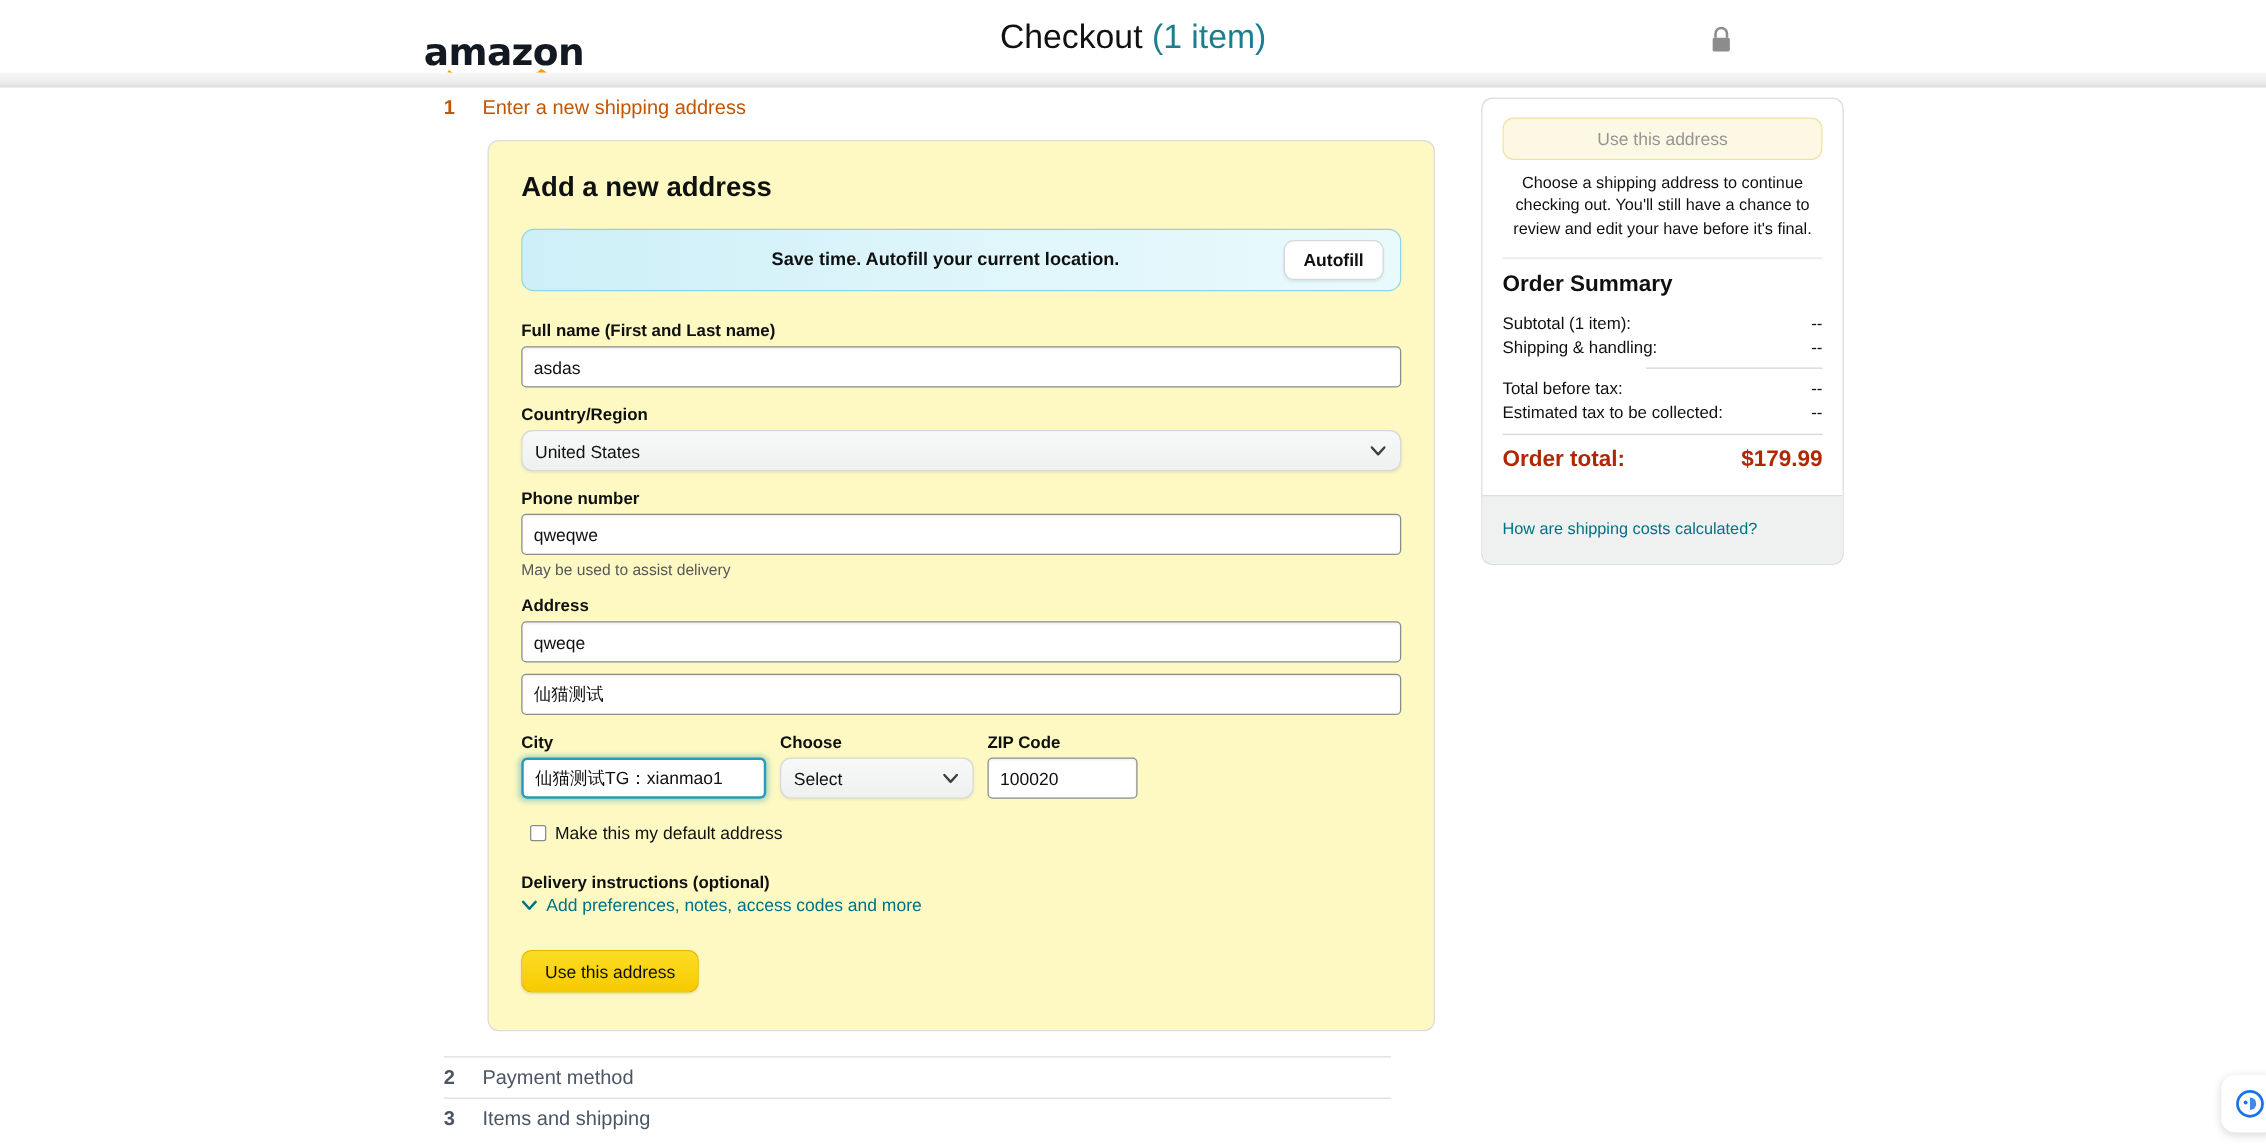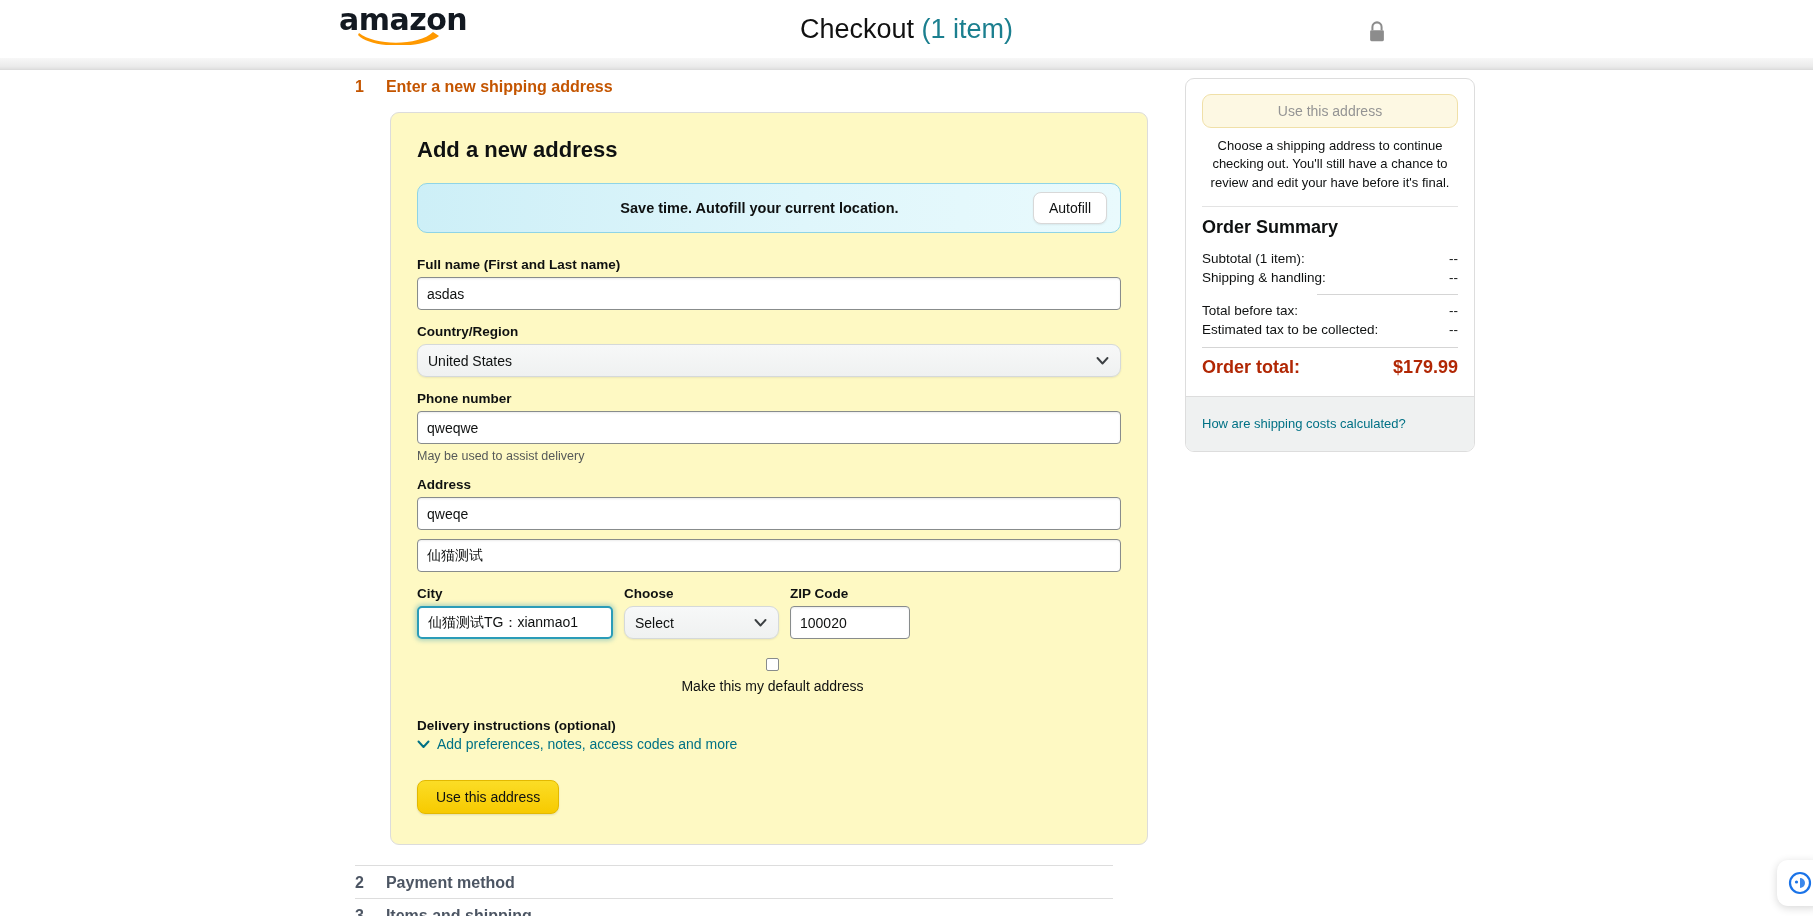--- a/index.html
+++ b/index.html
@@ -22,21 +22,21 @@
   }
   .header-strip {
     position: absolute;
     left: 0; right: 0; top: 58px;
     height: 12px;
     background: linear-gradient(to bottom, #f7f7f7 0%, #ebebeb 75%, #e0e0e0 100%);
     border-bottom: 1px solid #dcdcdc;
   }
   .logo {
     position: absolute;
-    left: 339px; top: 5px;
+    left: 339px; top: 28px;
     width: 118px; height: 42px;
   }
   .logo-word {
     font-family: "DejaVu Sans", sans-serif;
     font-size: 30px;
     font-weight: 700;
     color: #131921;
     letter-spacing: -0.5px;
     line-height: 30px;
   }
@@ -72,21 +72,21 @@
   }
 
   
   .section-head {
     display: flex;
     align-items: baseline;
     gap: 22px;
     padding: 8px 0 6px 0;
   }
   .section-num { font-size: 16px; font-weight: 700; }
-  .section-name { font-size: 16px; font-weight: 700; }
+  .section-name { font-size: 16px; font-weight: 400; }
   .section-head.active .section-num,
   .section-head.active .section-name { color: #c45500; }
   .section-head.inactive .section-num,
   .section-head.inactive .section-name { color: #4c5563; }
 
   .divider { height: 1px; background: #dddddd; }
 
   
   .address-card {
     margin-left: 35px;
@@ -127,20 +127,21 @@
   .autofill-btn {
     background: #ffffff;
     border: 1px solid #d8d8d8;
     border-radius: 8px;
     font-size: 14px;
     color: #0f1111;
     padding: 7px 15px;
     cursor: pointer;
     font-family: "Liberation Sans", sans-serif;
     box-shadow: 0 1px 2px rgba(0,0,0,0.07);
+    font-weight: bold;
   }
 
   
   .field { margin-bottom: 14px; }
   .field-label {
     font-size: 13.5px;
     font-weight: 700;
     color: #0f1111;
     margin-bottom: 5px;
     display: block;
@@ -200,21 +201,20 @@
   }
   .col-city { width: 196px; }
   .col-state { width: 155px; }
   .col-zip { width: 120px; }
 
   .checkbox-row {
     display: flex;
     align-items: center;
     gap: 7px;
     margin: 19px 0 0 7px;
-    flex-direction: column;
   }
   .cb {
     width: 13px; height: 13px;
     border: 1px solid #888c8c;
     border-radius: 2px;
     background: #fff;
     cursor: pointer;
     flex: none;
   }
   .cb-label { font-size: 14px; color: #0f1111; }

